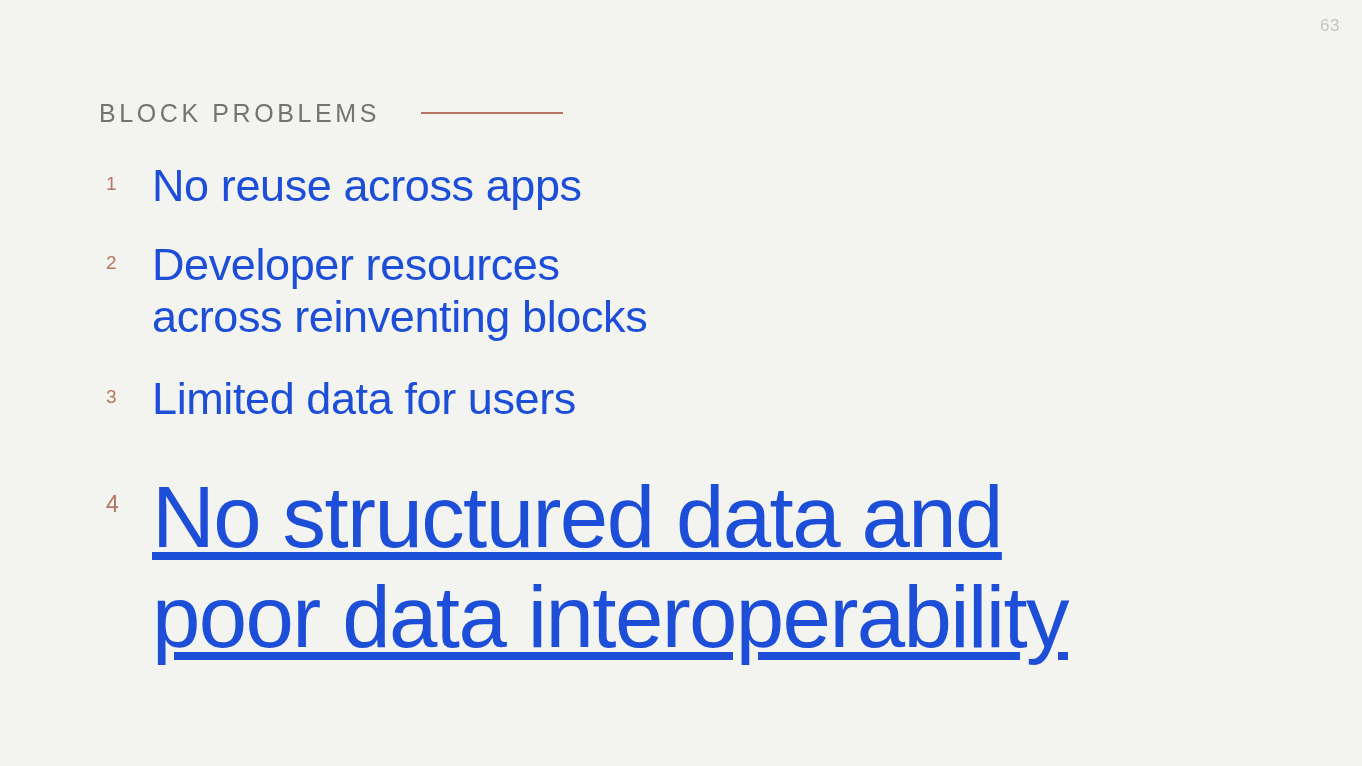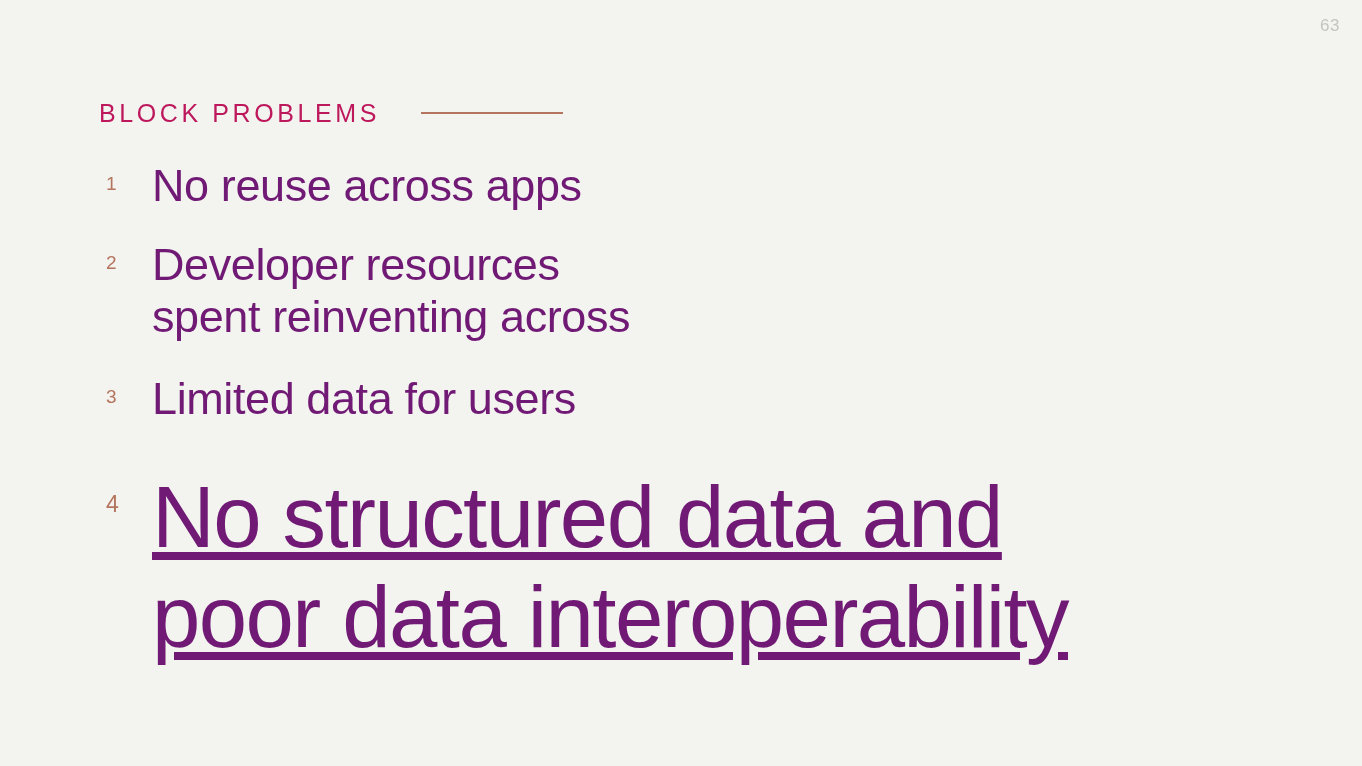--- a/index.html
+++ b/index.html
@@ -43,21 +43,21 @@
     top: 97px;
     display: flex;
     align-items: center;
     height: 32px;
   }
 
   .eyebrow-label {
     font-size: 25px;
     font-weight: 500;
     letter-spacing: 3.6px;
-    color: #be185d;
+    color: #737373;
     line-height: 1;
     white-space: nowrap;
   }
 
   .eyebrow-rule {
     width: 142px;
     height: 2px;
     background: #b5745e;
     margin-left: 41px;
     flex: none;
@@ -78,21 +78,21 @@
 
   .item-number {
     position: absolute;
     left: 7px;
     color: #b5745e;
     font-weight: 400;
     line-height: 1;
   }
 
   .item-text {
-    color: #701a75;
+    color: #1d4ed8;
     font-weight: 400;
     margin: 0;
     padding-left: 53px;
     white-space: pre-line;
   }
 
   
   .problem-item.size-regular .item-number {
     font-size: 19px;
     top: 14px;
@@ -136,21 +136,21 @@
   <div class="problem-list">
 
     <div class="problem-item size-regular item-1">
       <span class="item-number">1</span>
       <p class="item-text">No reuse across apps</p>
     </div>
 
     <div class="problem-item size-regular item-2">
       <span class="item-number">2</span>
       <p class="item-text">Developer resources
-spent reinventing across</p>
+across reinventing blocks</p>
     </div>
 
     <div class="problem-item size-regular item-3">
       <span class="item-number">3</span>
       <p class="item-text">Limited data for users</p>
     </div>
 
     <div class="problem-item size-emphasis item-4">
       <span class="item-number">4</span>
       <p class="item-text">No structured data and

